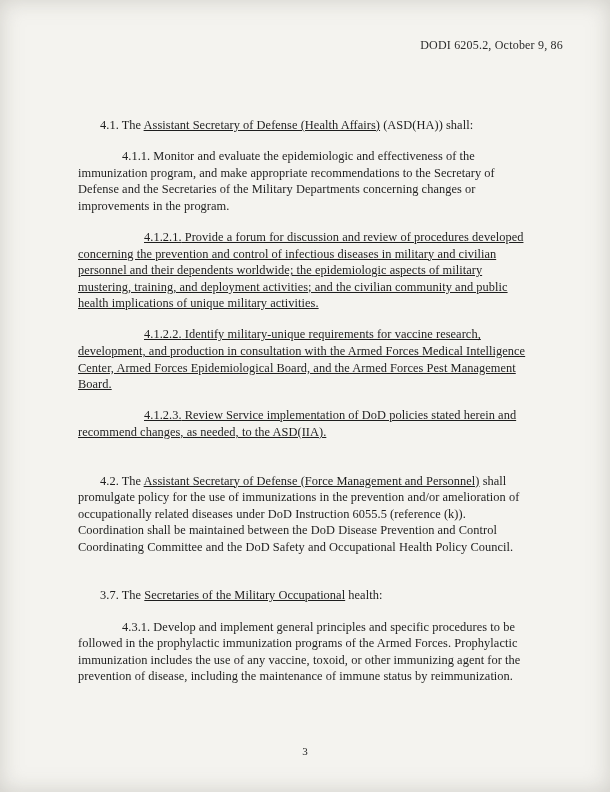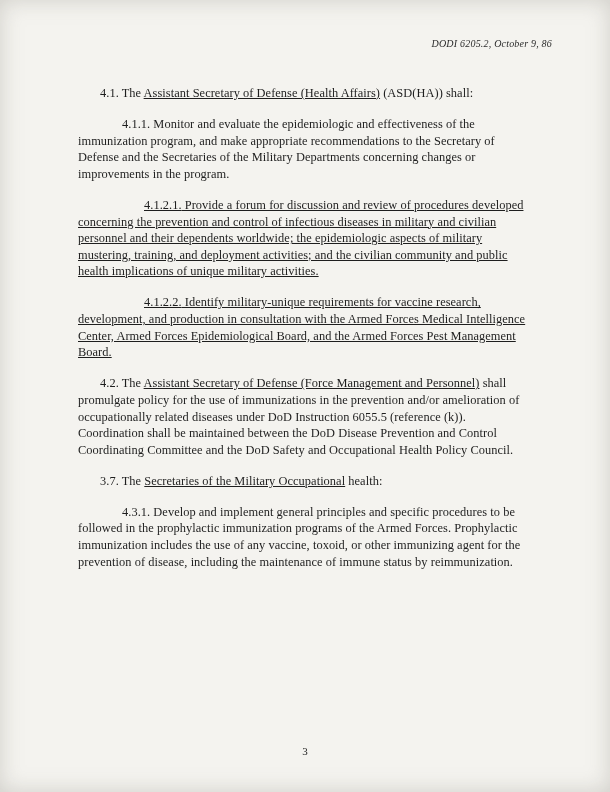--- a/index.html
+++ b/index.html
@@ -21,44 +21,43 @@
   .page-inner {
     position: absolute;
     left: 0;
     top: 0;
     width: 610px;
     height: 792px;
     background: #f4f3ef;
   }
   .header {
     position: absolute;
-    right: 58px;
+    right: 47px;
     top: 38px;
     font-family: "Liberation Serif", serif;
-    font-style: italic;
-    font-size: 10px;
+    font-size: 12px;
     color: #2b2b2b;
     letter-spacing: 0.2px;
     white-space: nowrap;
   }
   .body-area {
     position: absolute;
     left: 78px;
     top: 85px;
     width: 452px;
   }
   p {
     margin: 0 0 14.5px 0;
     font-size: 12.4px;
     line-height: 16.6px;
     color: #1e1e1e;
     text-align: left;
     letter-spacing: 0.05px;
   }
-  p.lvl1 { text-indent: 22px; }
+  p.lvl1 { text-indent: 22px; margin-top: 32px; }
   p.lvl2 { text-indent: 44px; }
   p.lvl3 { text-indent: 66px; text-decoration: underline; }
   .u { text-decoration: underline; }
   .pagenum {
     position: absolute;
     left: 0;
     right: 0;
     top: 745px;
     text-align: center;
     font-size: 11px;
@@ -83,20 +82,21 @@
 
       <p class="lvl1"><span>4.1.</span><span>  The </span><span class="u">Assistant Secretary of Defense (Health Affairs)</span><span> (ASD(HA)) shall:</span></p>
 
       <p class="lvl2"><span>4.1.1.</span><span>  Monitor and evaluate the epidemiologic and effectiveness of the immunization program, and make appropriate recommendations to the Secretary of Defense and the Secretaries of the Military Departments concerning changes or improvements in the program.</span></p>
 
 
       <p class="lvl3"><span>4.1.2.1.</span><span>  Provide a forum for discussion and review of procedures developed concerning the prevention and control of infectious diseases in military and civilian personnel and their dependents worldwide; the epidemiologic aspects of military mustering, training, and deployment activities; and the civilian community and public health implications of unique military activities.</span></p>
 
       <p class="lvl3"><span>4.1.2.2.</span><span>  Identify military-unique requirements for vaccine research, development, and production in consultation with the Armed Forces Medical Intelligence Center, Armed Forces Epidemiological Board, and the Armed Forces Pest Management Board.</span></p>
 
+      <p class="lvl3"><span>4.1.2.3.</span><span>  Review Service implementation of DoD policies stated herein and recommend changes, as needed, to the ASD(IIA).</span></p>
 
       <p class="lvl1"><span>4.2.</span><span>  The </span><span class="u">Assistant Secretary of Defense (Force Management and Personnel)</span><span> shall promulgate policy for the use of immunizations in the prevention and/or amelioration of occupationally related diseases under DoD Instruction 6055.5 (reference (k)). Coordination shall be maintained between the DoD Disease Prevention and Control Coordinating Committee and the DoD Safety and Occupational Health Policy Council.</span></p>
 
       <p class="lvl1"><span>3.7.</span><span>  The </span><span class="u">Secretaries of the Military Occupational</span><span> health:</span></p>
 
       <p class="lvl2"><span>4.3.1.</span><span>  Develop and implement general principles and specific procedures to be followed in the prophylactic immunization programs of the Armed Forces. Prophylactic immunization includes the use of any vaccine, toxoid, or other immunizing agent for the prevention of disease, including the maintenance of immune status by reimmunization.</span></p>
 
 
     </div>
 

